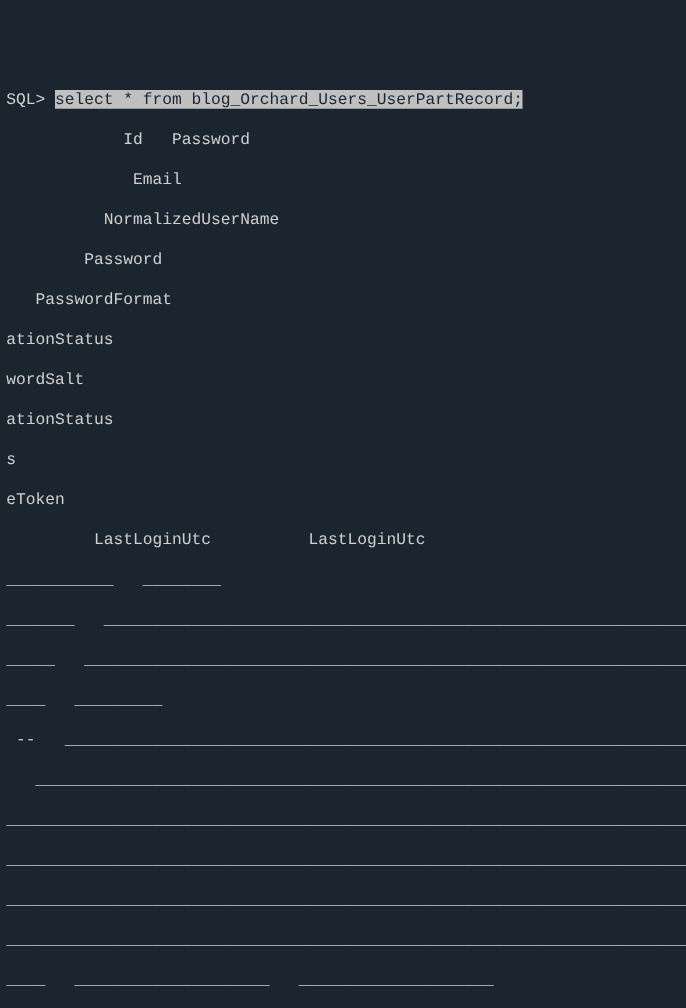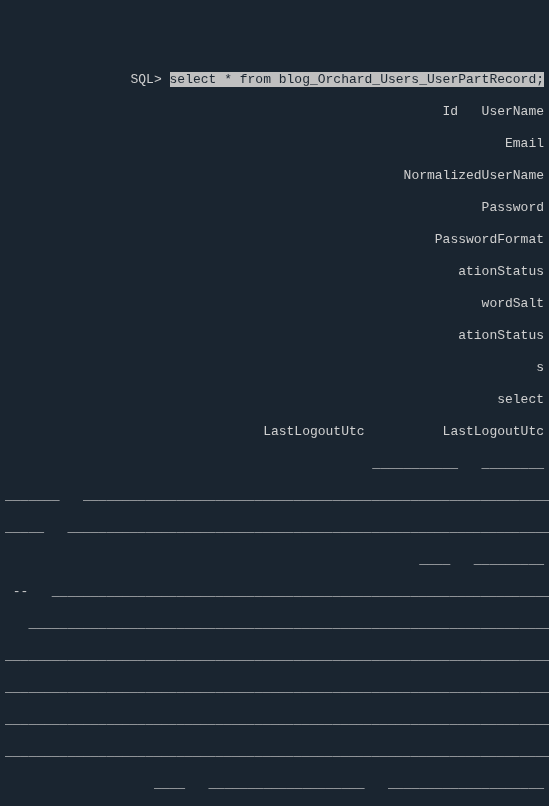--- a/index.html
+++ b/index.html
@@ -1,19 +1,18 @@
 <!DOCTYPE html>
 <html><head>
   <meta charset="utf-8">
   <style>
     * {
       margin: 0;
       padding: 0;
       box-sizing: border-box;
-      text-align: right;
     }
     body {
       background-color: #1a2530;
       color: #d0d0d0;
       font-family: 'Consolas', 'Monaco', 'Courier New', monospace;
       font-size: 13px;
       line-height: 16px;
       padding: 8px 5px;
       width: 549px;
       white-space: pre;
@@ -29,31 +28,31 @@
     .line {
       min-height: 16px;
     }
   </style>
 </head>
 <body>
 
 
 
 <div class="line"><span class="prompt">SQL&gt; </span><span class="highlight">select * from blog_Orchard_Users_UserPartRecord;</span></div>
-<div class="line">            Id   UserName</div>
+<div class="line">            Id   Password</div>
 <div class="line">             Email</div>
 <div class="line">          NormalizedUserName</div>
 <div class="line">        Password</div>
 <div class="line">   PasswordFormat</div>
 <div class="line">ationStatus</div>
 <div class="line">wordSalt</div>
 <div class="line">ationStatus</div>
 <div class="line">s</div>
-<div class="line">select</div>
-<div class="line">         LastLogoutUtc          LastLogoutUtc</div>
+<div class="line">eToken</div>
+<div class="line">         LastLoginUtc          LastLoginUtc</div>
 <div class="line">___________   ________</div>
 <div class="line">_______   ______________________________________________________________________</div>
 <div class="line">_____   ________________________________________________________________________</div>
 <div class="line">____   _________</div>
 <div class="line"> --   __________________________________________________________________________</div>
 <div class="line">   _____________________________________________________________________________</div>
 <div class="line">________________________________________________________________________________</div>
 <div class="line">________________________________________________________________________________</div>
 <div class="line">________________________________________________________________________________</div>
 <div class="line">________________________________________________________________________________</div>

